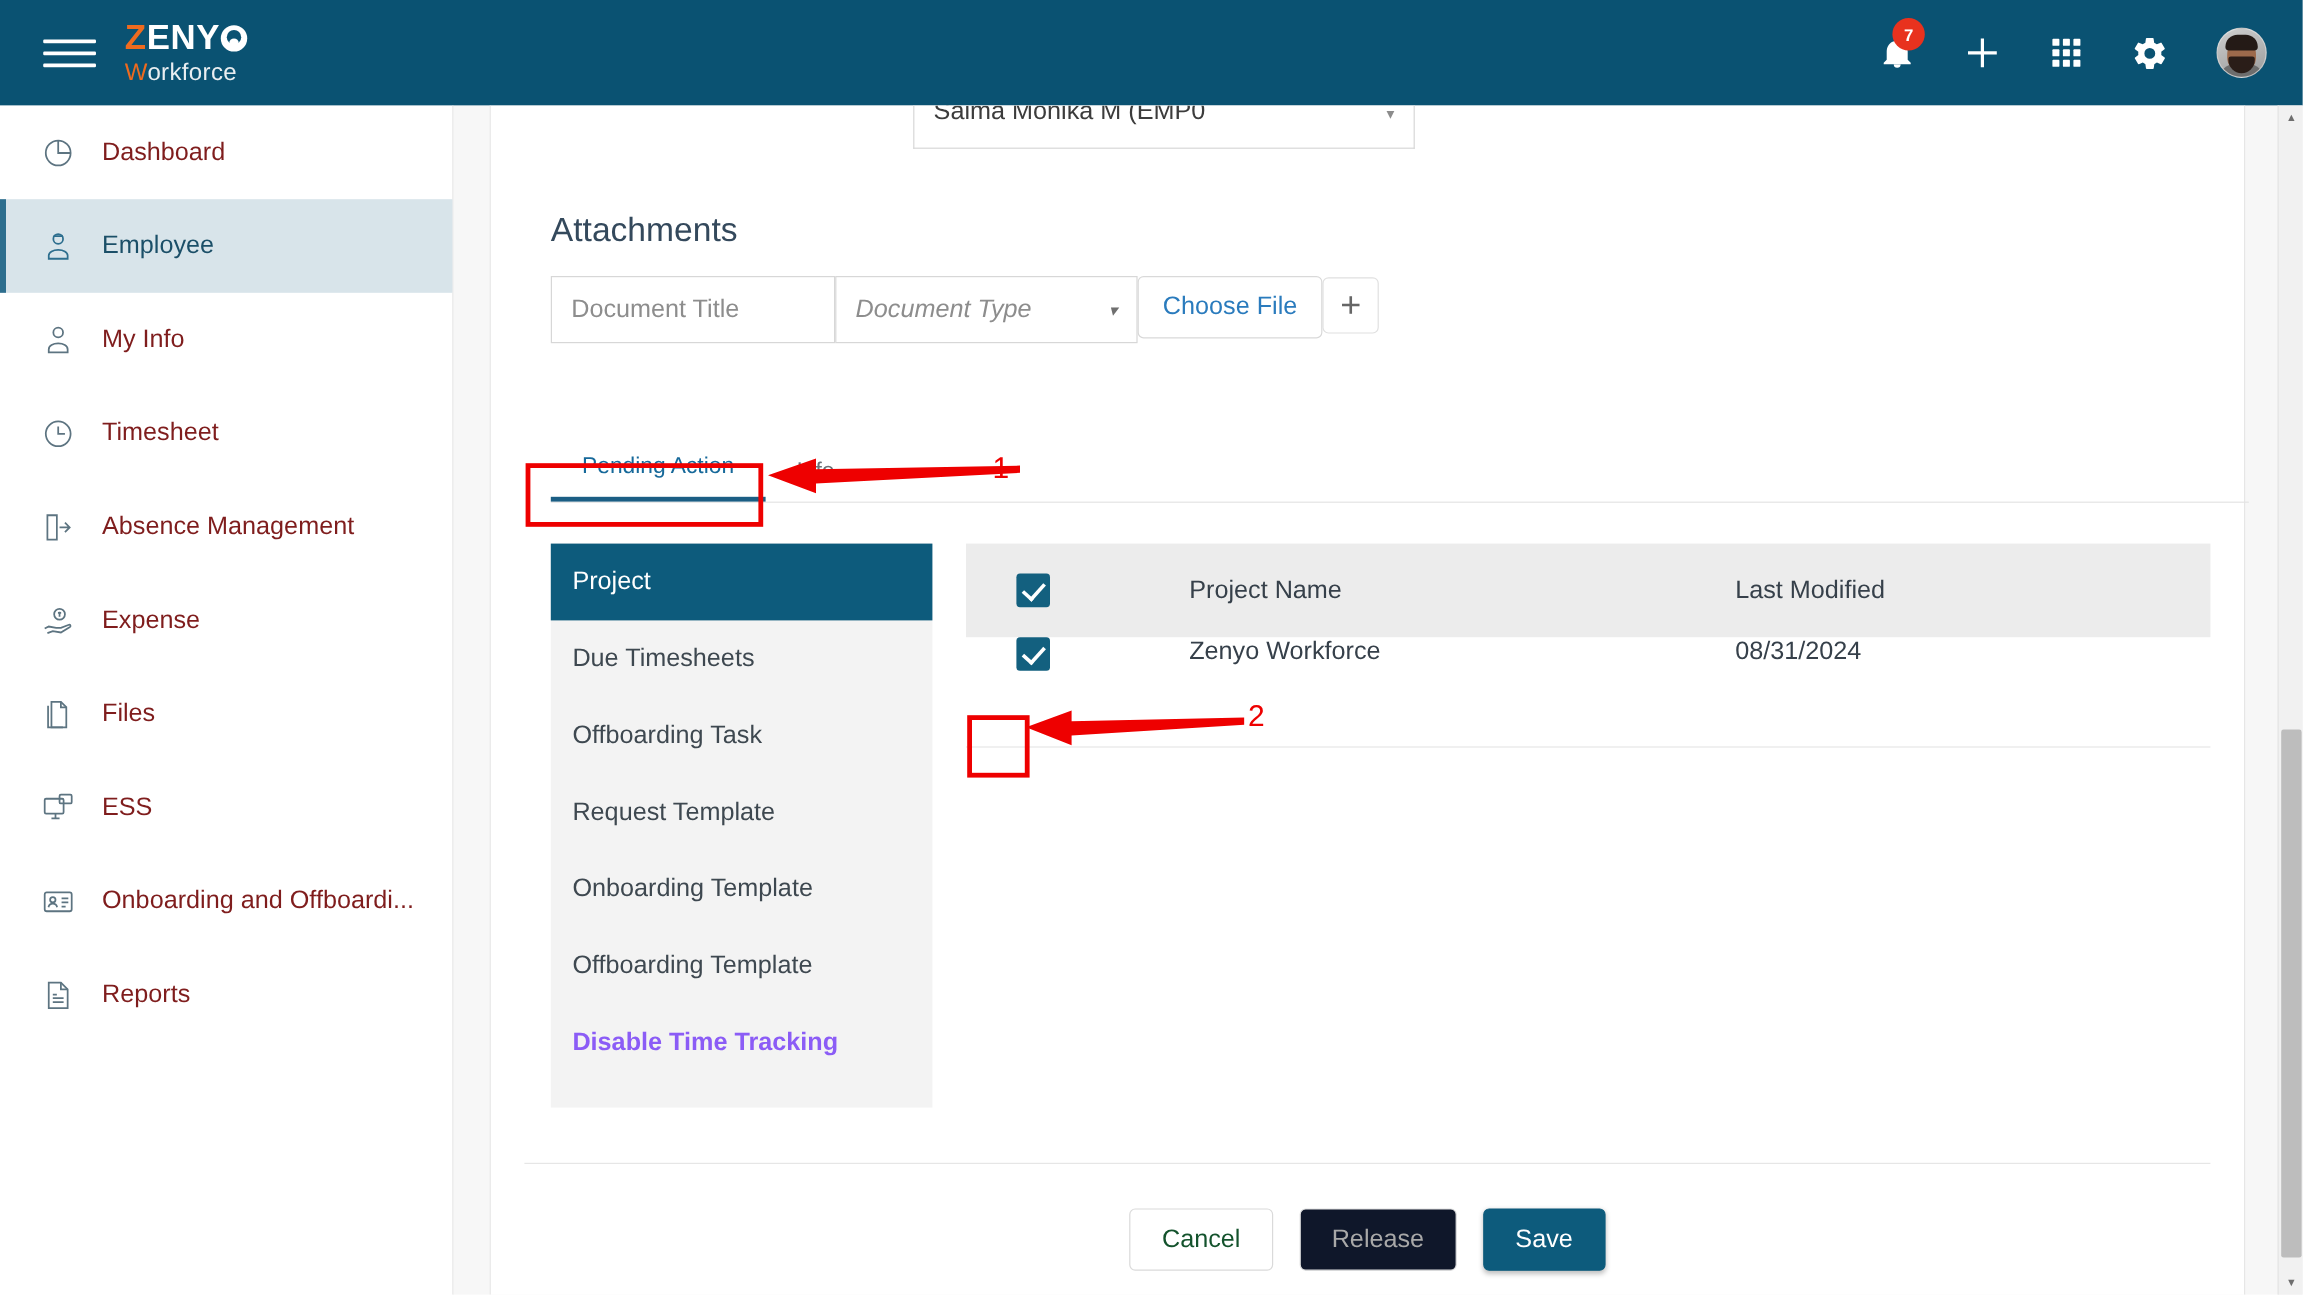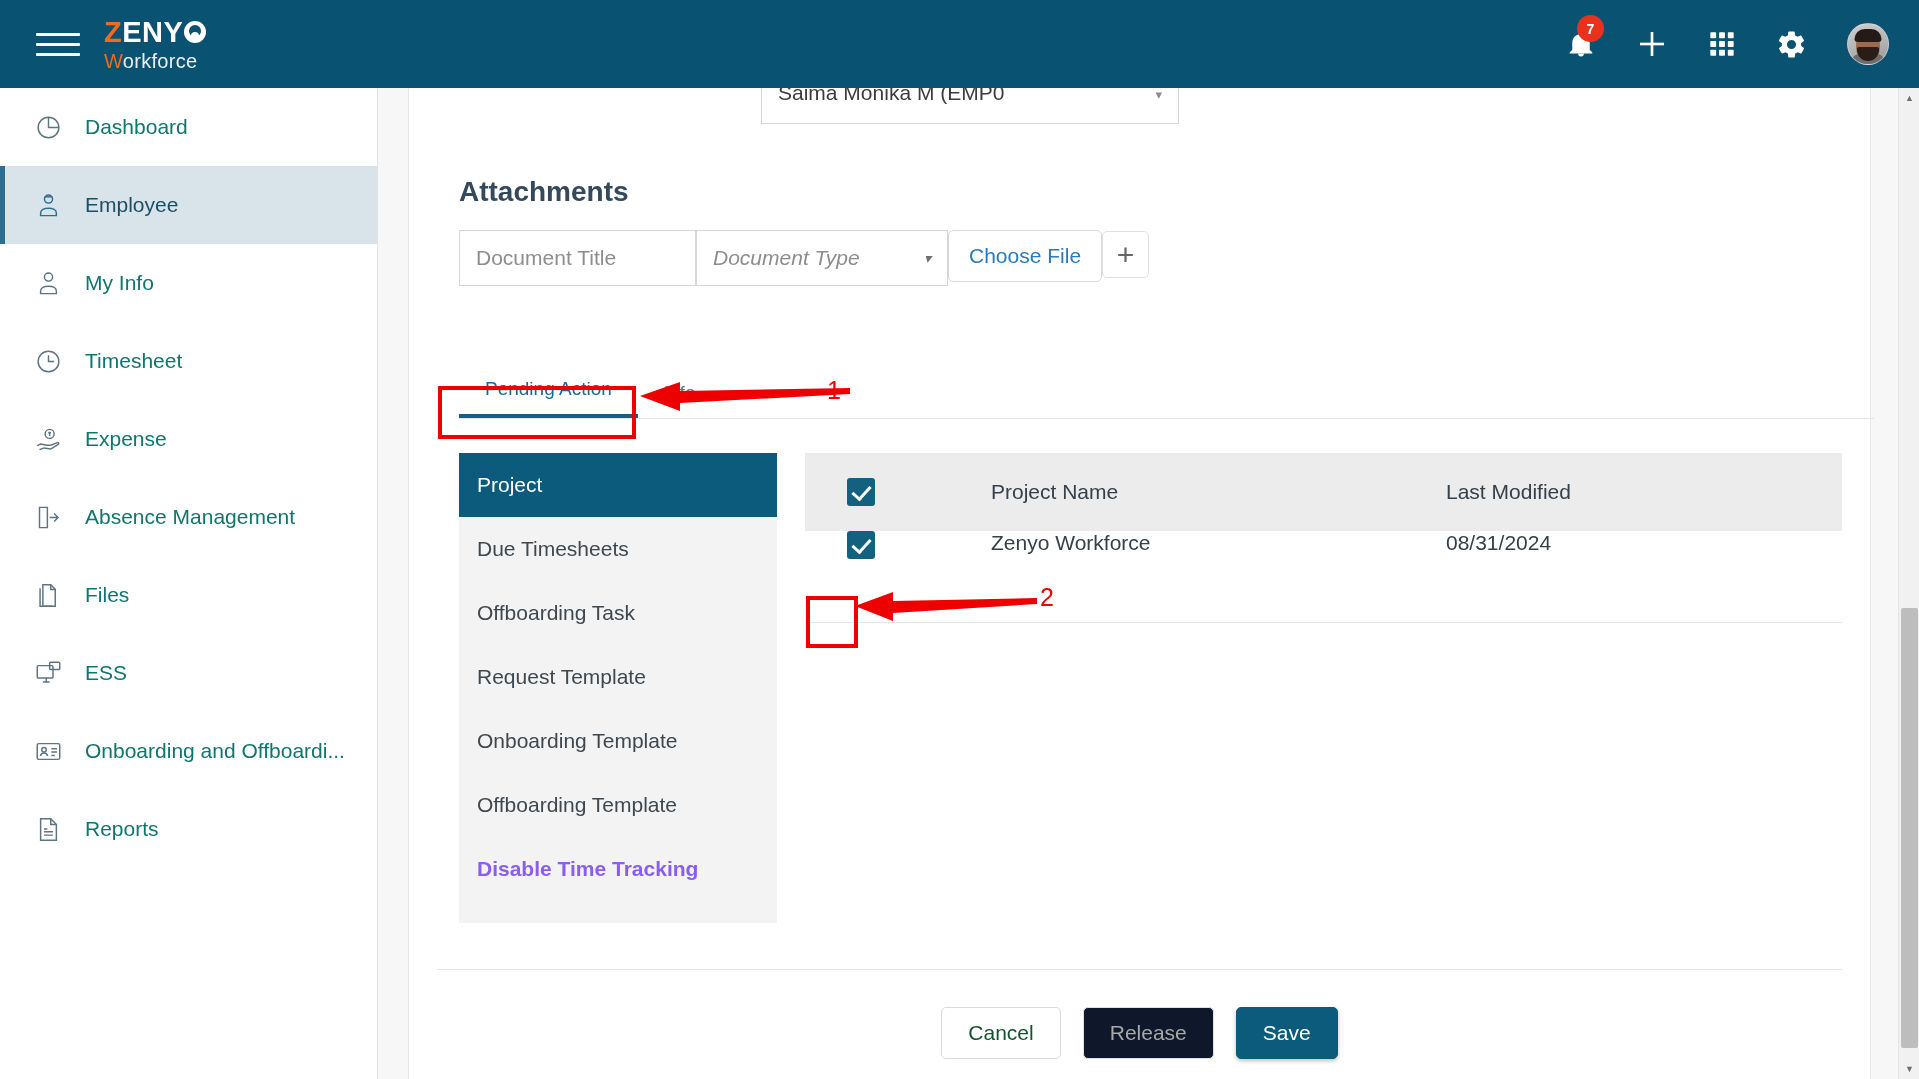--- a/index.html
+++ b/index.html
@@ -87,21 +87,21 @@
   
   #sidebar {
     position: absolute; left: 0; top: 88px;
     width: 378px; height: 991px;
     background: #ffffff;
     border-right: 1px solid #e2e2e2;
   }
   .nav-item {
     height: 78px; display: flex; align-items: center;
     padding-left: 28px; gap: 22px;
-    color: #0f766e; font-size: 21px;
+    color: #7f1d1d; font-size: 21px;
     cursor: pointer; border-left: 5px solid transparent;
     white-space: nowrap;
   }
   .nav-item .ico { width: 30px; height: 30px; flex: none; color: #5d7481; display: flex; align-items: center; justify-content: center; }
   .nav-item.active {
     background: #d8e4ea; border-left-color: #2d6e8e; color: #1b4f68;
   }
   .nav-item.active .ico { color: #2d6e8e; }
 
   
@@ -127,21 +127,21 @@
     background: #fff;
     display: flex; align-items: center; justify-content: space-between;
     padding: 0 16px;
     font-size: 21px; color: #3c3c3c;
     overflow: hidden;
   }
   #top-select span.val { position: relative; top: -13px; }
   #top-select .caret { color: #8c8c8c; font-size: 13px; position: relative; top: -11px; }
 
   h2.section-title {
-    font-size: 28px; font-weight: bold; color: #34495c;
+    font-size: 28px; font-weight: normal; color: #34495c;
     margin: 88px 0 0 22px;
   }
 
   .att-row {
     display: flex; align-items: flex-start; 
     margin: 22px 0 0 22px;
   }
   .fld {
     height: 56px; border: 1px solid #d7d7d7; background: #fff;
     display: flex; align-items: center; padding: 0 16px;
@@ -347,36 +347,36 @@
             <circle cx="12" cy="12" r="9.2"></circle>
             <path d="M12 6.5V12h5"></path>
           </svg>
       </span>
       <span>Timesheet</span>
     </div>
 
     <div class="nav-item">
       <span class="ico">
         <svg width="27" height="27" viewBox="0 0 24 24" fill="none" stroke="currentColor" stroke-width="1.3">
+            <path d="M4 3h7v18H4z"></path>
+            <path d="M13 12h7M17 8.5l3.5 3.5L17 15.5"></path>
+          </svg>
+      </span>
+      <span>Absence Management</span>
+    </div>
+
+    <div class="nav-item">
+      <span class="ico">
+        <svg width="27" height="27" viewBox="0 0 24 24" fill="none" stroke="currentColor" stroke-width="1.3">
             <circle cx="13" cy="7" r="4"></circle>
             <path d="M13 5.2v3.6M11.8 6h2.4"></path>
             <path d="M2 17.5l3-1.4 5.5 1h3.5l6-2.3c.9-.3 1.6 1 .7 1.6L14 20.5l-6-1-4 1.5"></path>
           </svg>
       </span>
       <span>Expense</span>
-    </div>
-
-    <div class="nav-item">
-      <span class="ico">
-        <svg width="27" height="27" viewBox="0 0 24 24" fill="none" stroke="currentColor" stroke-width="1.3">
-            <path d="M4 3h7v18H4z"></path>
-            <path d="M13 12h7M17 8.5l3.5 3.5L17 15.5"></path>
-          </svg>
-      </span>
-      <span>Absence Management</span>
     </div>
 
     <div class="nav-item">
       <span class="ico">
         <svg width="27" height="27" viewBox="0 0 24 24" fill="none" stroke="currentColor" stroke-width="1.3">
             <path d="M7 2.5h7l4 4v15H7z"></path>
             <path d="M14 2.5v4.2h4"></path>
             <path d="M4.5 5.5v16h11"></path>
           </svg>
       </span>

